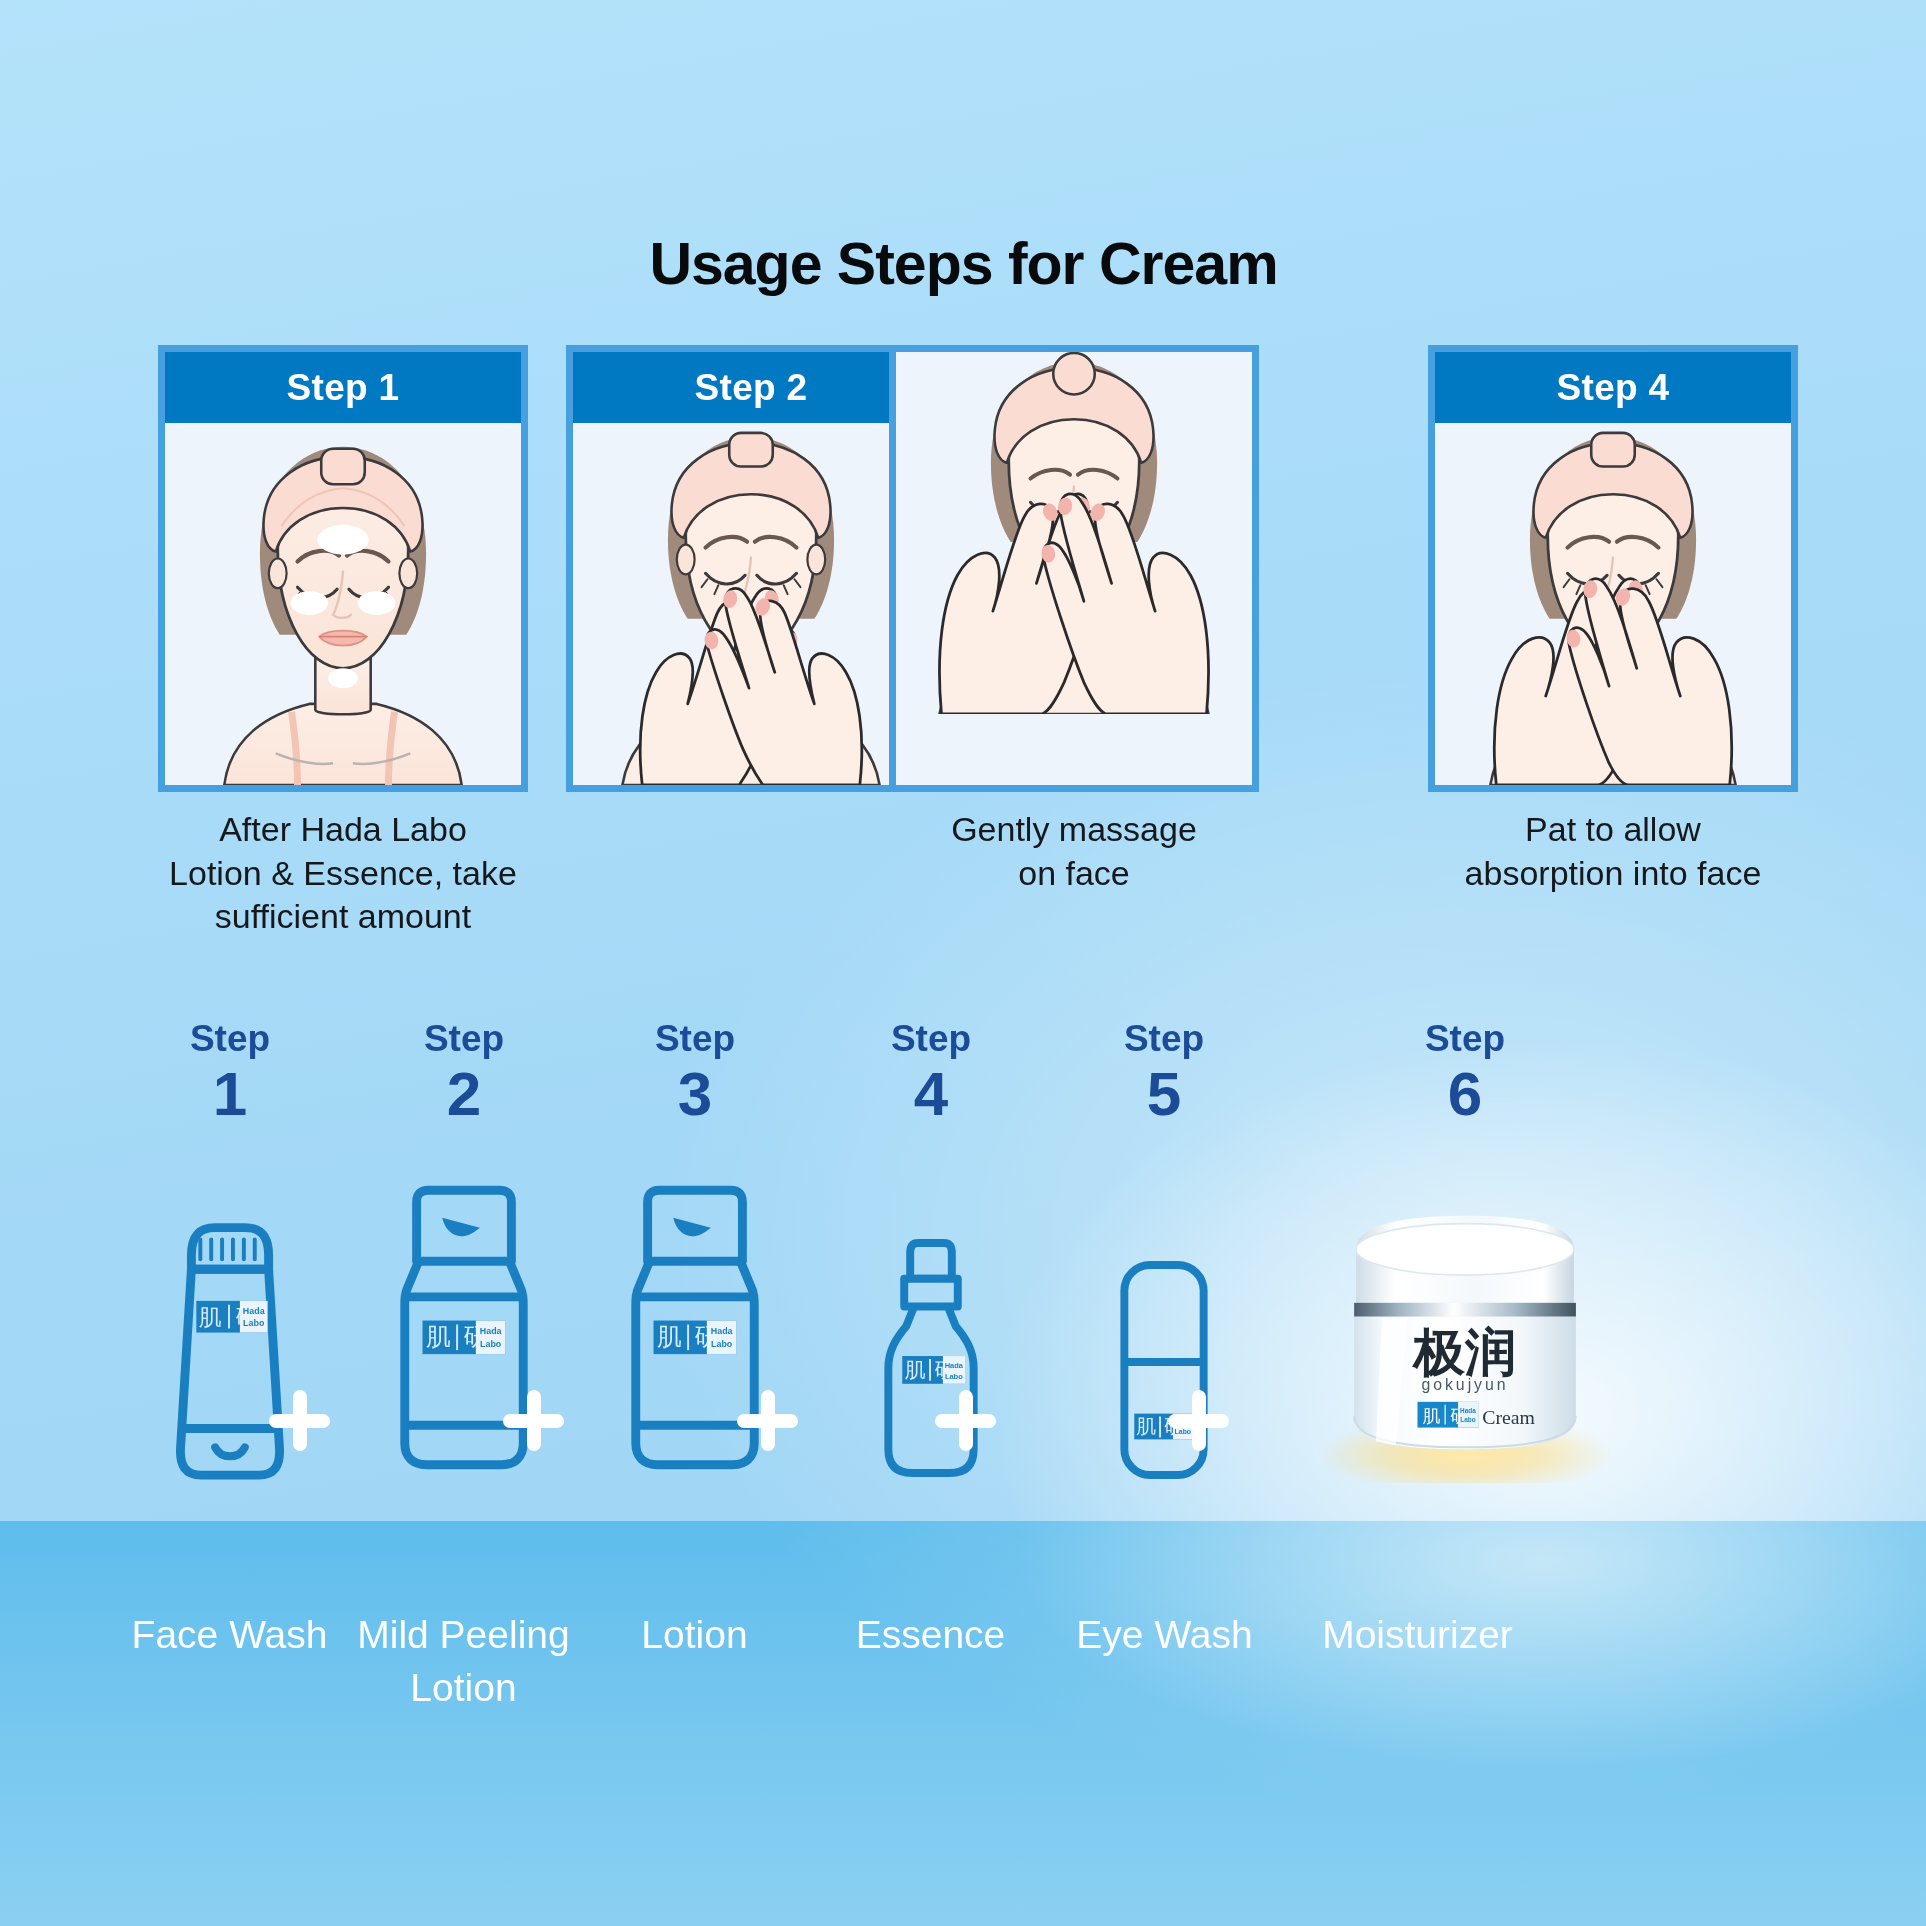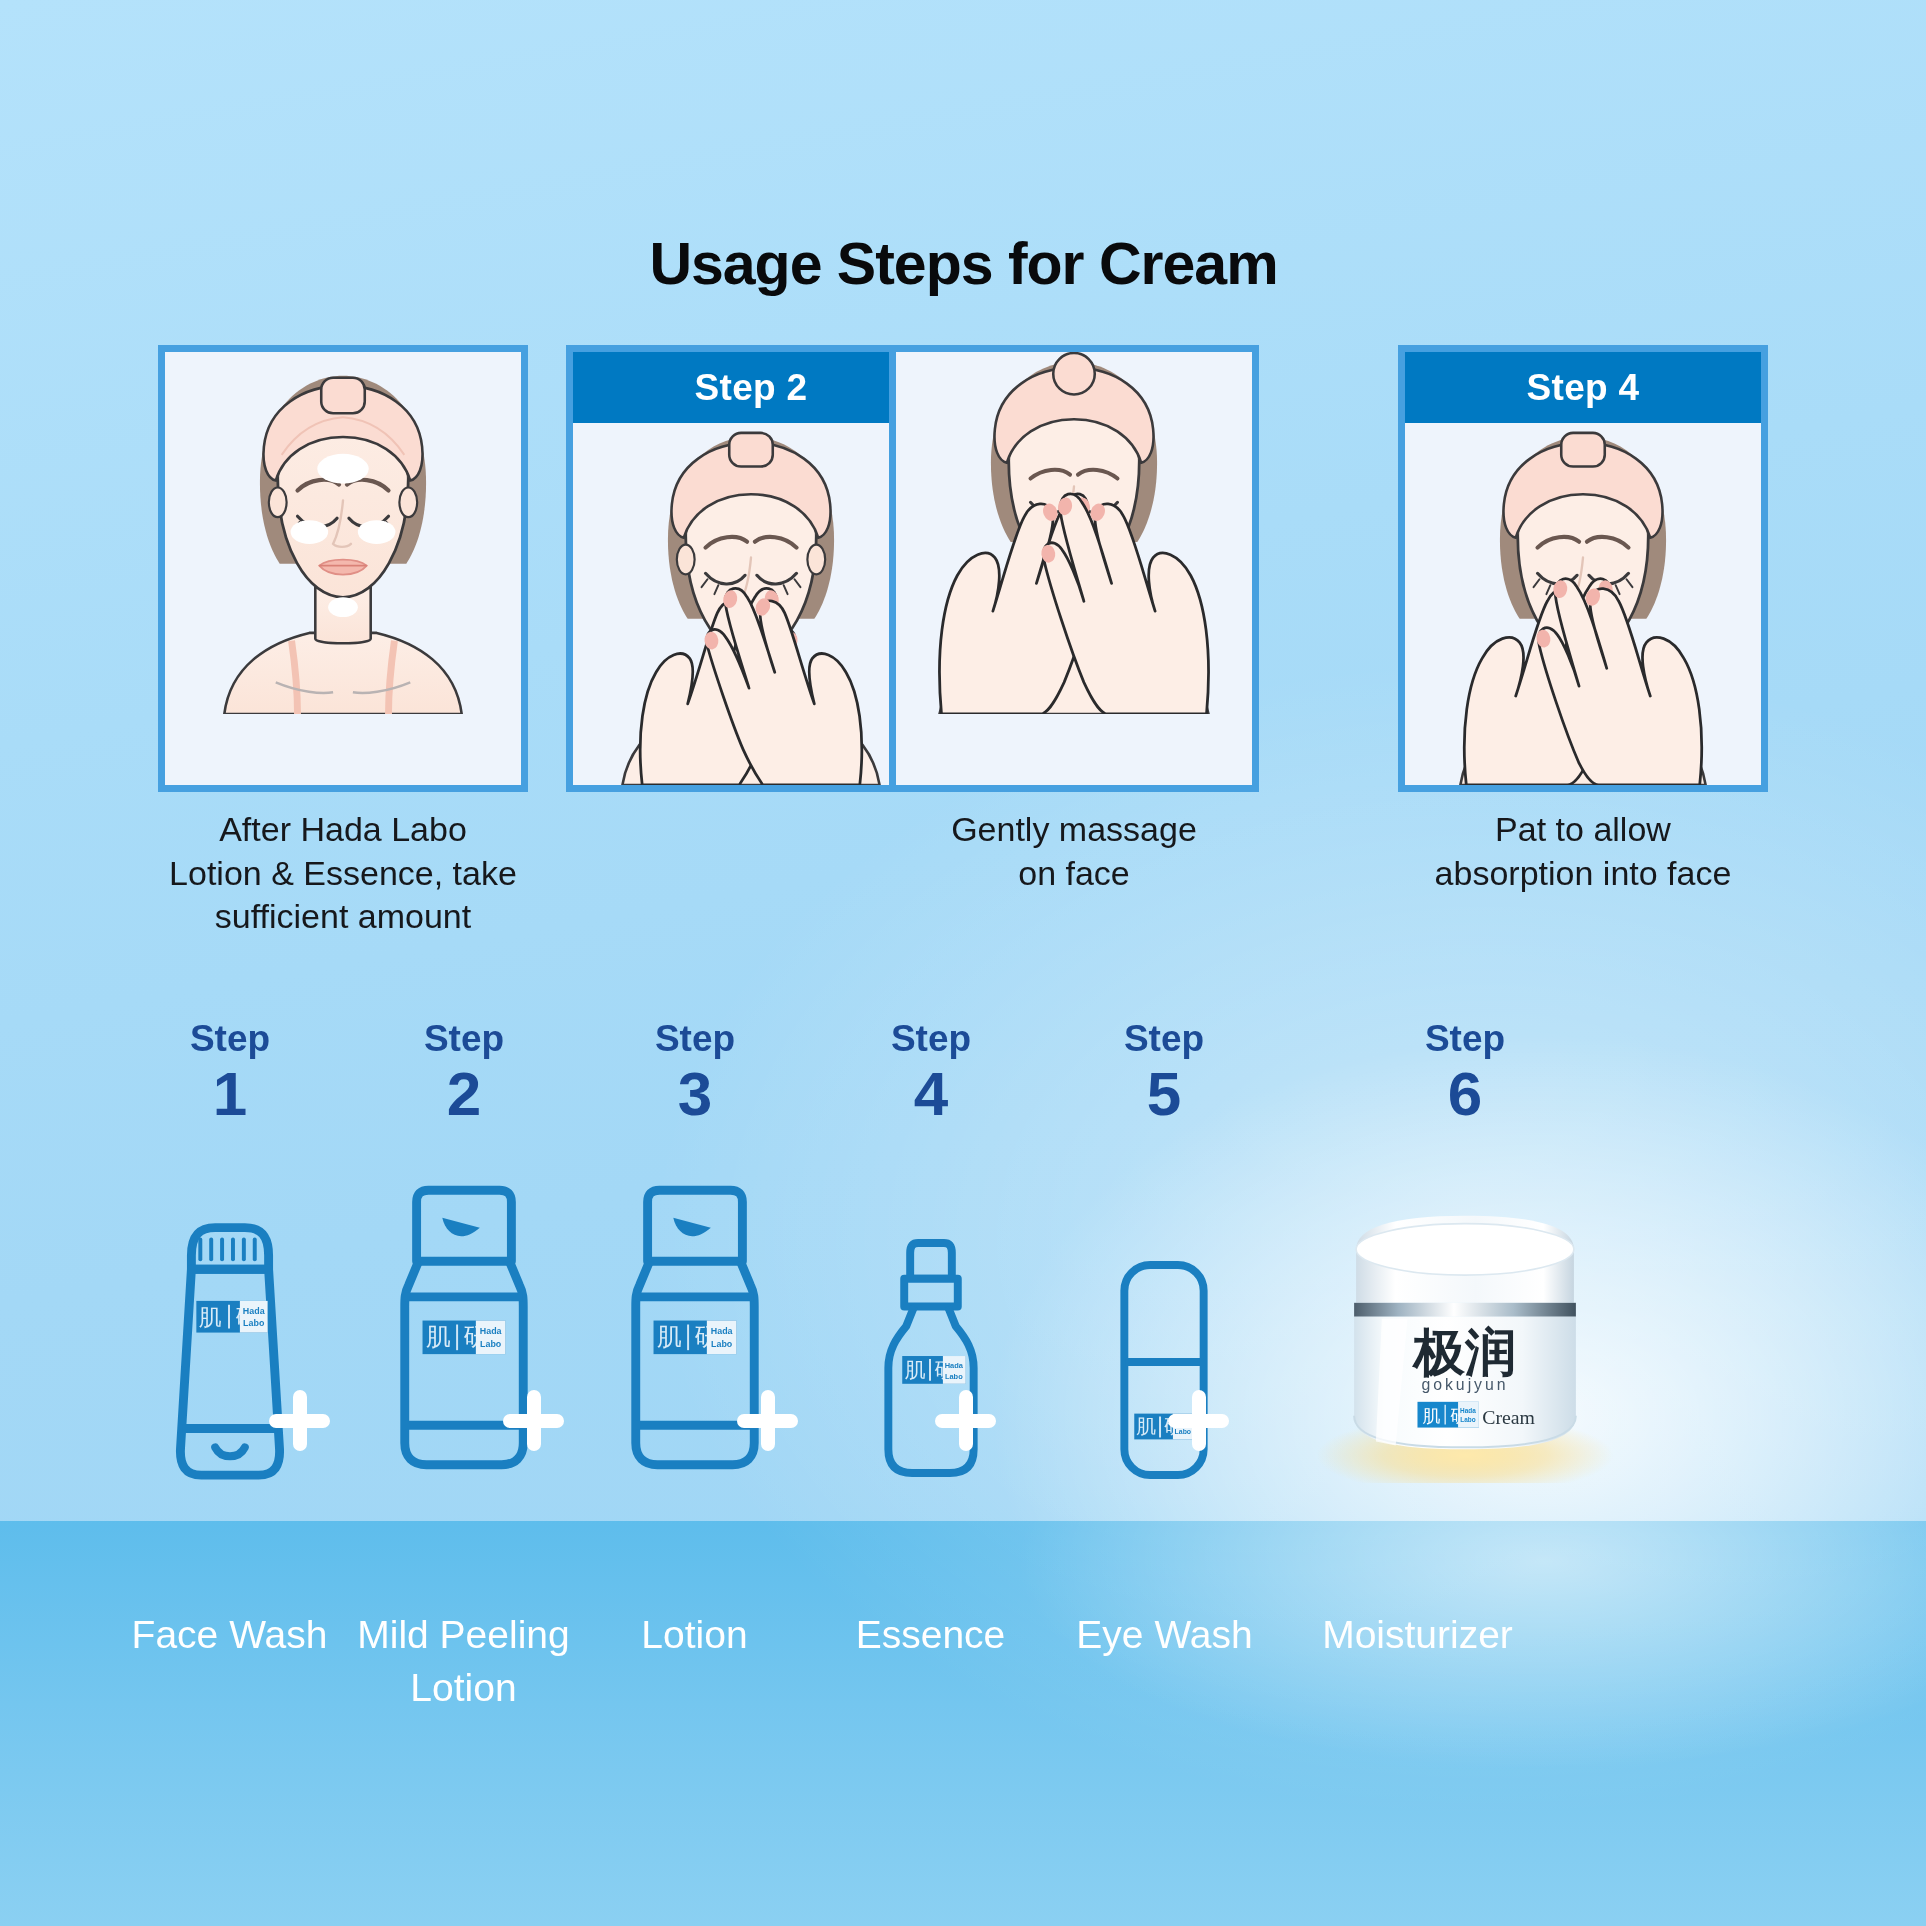--- a/index.html
+++ b/index.html
@@ -83,20 +83,21 @@
 <div id="bg-top"></div>
 <div id="bg-bottom"></div>
 <div id="bg-sheen"></div>
 
 <h1 id="title">Usage Steps for Cream</h1>
 
 <div id="cards">
 
   <div class="card" style="left:158px">
     <div class="card-frame">
+      <div class="card-head">Step 1</div>
       <div class="card-art">
         <svg viewBox="0 0 360 366" preserveAspectRatio="xMidYMid slice">
           <defs>
             <linearGradient id="sk1" x1="0" y1="0" x2="0" y2="1">
                 <stop offset="0" stop-color="#fdeee6"></stop>
                 <stop offset="1" stop-color="#fbe4d8"></stop>
               </linearGradient>
           </defs>
           <rect width="360" height="366" fill="#eef4fc"></rect>
 
@@ -234,21 +235,21 @@
             <ellipse cx="156" cy="162" rx="7" ry="9" transform="rotate(-22 156 162)" fill="#f2b4ac"></ellipse>
             <ellipse cx="189" cy="156" rx="7" ry="9" transform="rotate(-10 189 156)" fill="#f2b4ac"></ellipse>
             <ellipse cx="206" cy="204" rx="7" ry="9" transform="rotate(8 206 204)" fill="#f2b4ac"></ellipse>
           </g>
         </svg>
       </div>
     </div>
     <div class="card-cap">Gently massage<br>on face</div>
   </div>
 
-  <div class="card" style="left:1398px">
+  <div class="card" style="left:1428px">
     <div class="card-frame">
       <div class="card-head">Step 4</div>
       <div class="card-art">
         <svg viewBox="0 0 360 366" preserveAspectRatio="xMidYMid slice">
           <rect width="360" height="366" fill="#eef4fc"></rect>
           <path d="M56 366 C64 316 104 292 146 282 L214 282 C256 292 296 316 304 366 Z" fill="#fdeee6" stroke="#3b3a3c" stroke-width="2.6"></path>
           <path d="M126 290 C130 318 132 344 132 366" fill="none" stroke="#f3c3b4" stroke-width="7"></path>
           <path d="M234 290 C230 318 228 344 228 366" fill="none" stroke="#f3c3b4" stroke-width="7"></path>
           <path d="M152 230 L152 284 C152 292 208 292 208 284 L208 230 Z" fill="#fdeee6" stroke="#3b3a3c" stroke-width="2.6"></path>
           <path d="M96 118 C96 46 140 14 180 14 C220 14 264 46 264 118 C264 160 252 186 244 198 L116 198 C108 186 96 160 96 118 Z" fill="#a08a7c"></path>

